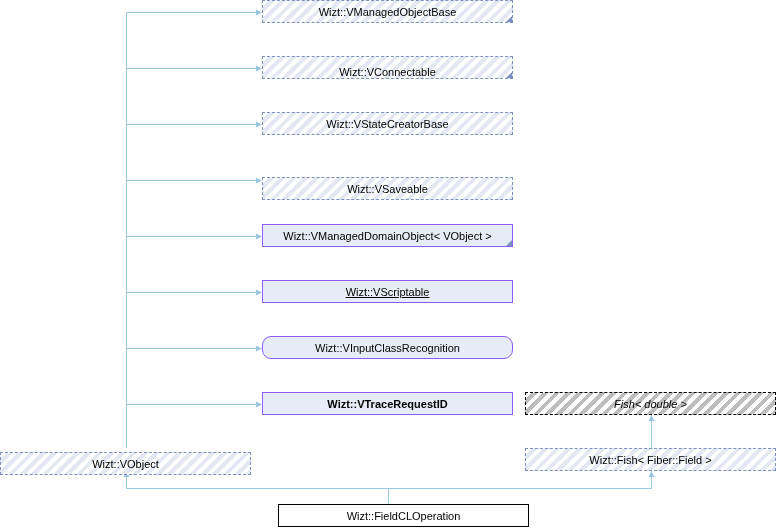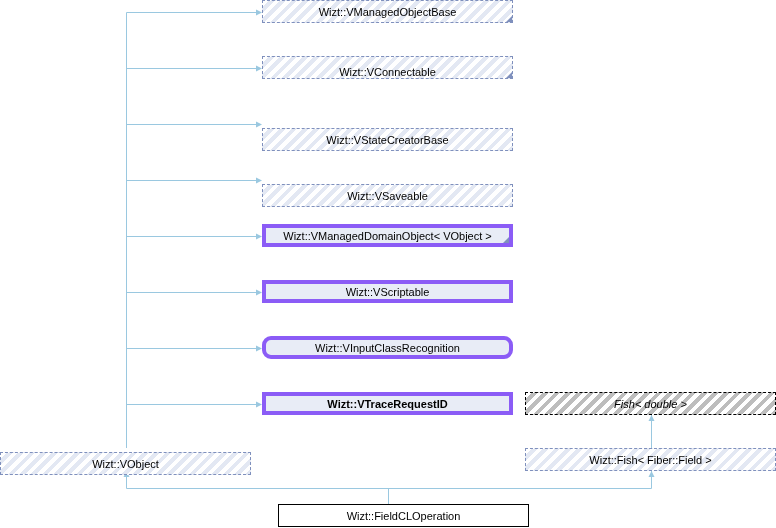--- a/index.html
+++ b/index.html
@@ -2,21 +2,21 @@
 <html><head>
 <meta charset="utf-8">
 <style>
   html, body { margin:0; padding:0; background:#ffffff; }
   body { width:776px; height:528px; position:relative; overflow:hidden;
          font-family:"Liberation Sans", "DejaVu Sans", sans-serif; font-size:11px; color:#000; }
   .node { position:absolute; width:251px; height:23px; box-sizing:border-box;
           display:flex; align-items:center; justify-content:center; white-space:nowrap; }
   .ext { border:1px dashed #7f90bd;
          background: repeating-linear-gradient(135deg, #ffffff 0px, #ffffff 4px, #e3e8f3 4px, #e3e8f3 8px); }
-  .solid { border:4px solid #8b5cf6; background:#e8ecf6; }
+  .solid { border:1px solid #8b5cf6; background:#e8ecf6; }
   .gray { border:1px dashed #000;
           background: repeating-linear-gradient(135deg, #ffffff 0px, #ffffff 4px, #bdbdbd 4px, #bdbdbd 8px); font-style: italic; }
   .main { border:1px solid #000; background:#ffffff; }
   .corner::after { content:""; position:absolute; right:0; bottom:0; width:0; height:0;
          border-left:6px solid transparent; border-bottom:6px solid #7f90bd; }
   .label { background:transparent; }
   svg.edges { position:absolute; left:0; top:0; }
 </style>
 </head>
 <body>
@@ -52,30 +52,30 @@
       <polygon points="651.5,471 648.5,477 654.5,477"></polygon>
     </g>
 </svg>
 
 <div class="node ext corner" id="n-vmanagedobjectbase" style="left:262px; top:0px;">
   <span class="label">Wizt::VManagedObjectBase</span>
 </div>
 <div class="node ext corner" id="n-vconnectable" style="left:262px; top:56px;align-items:flex-end;">
   <span class="label">Wizt::VConnectable</span>
 </div>
-<div class="node ext" id="n-vstatecreatorbase" style="left:262px; top:128px;">
+<div class="node ext" id="n-vstatecreatorbase" style="left:262px; top:112px;">
   <span class="label">Wizt::VStateCreatorBase</span>
 </div>
-<div class="node ext" id="n-vsaveable" style="left:262px; top:184px;">
+<div class="node ext" id="n-vsaveable" style="left:262px; top:177px;">
   <span class="label">Wizt::VSaveable</span>
 </div>
 <div class="node solid corner" id="n-vmanageddomainobject" style="left:262px; top:224px;">
   <span class="label">Wizt::VManagedDomainObject&lt; VObject &gt;</span>
 </div>
-<div class="node solid" id="n-vscriptable" style="left:262px; top:280px;">
+<div class="node solid" id="n-vscriptable" style="left:262px; top:280px;text-decoration:underline;">
   <span class="label">Wizt::VScriptable</span>
 </div>
 <div class="node solid" id="n-vinputclassrecognition" style="left:262px; top:336px;border-radius:9px;">
   <span class="label">Wizt::VInputClassRecognition</span>
 </div>
 <div class="node solid" id="n-vtracerequestid" style="left:262px; top:392px;font-weight:bold;">
   <span class="label">Wizt::VTraceRequestID</span>
 </div>
 <div class="node gray" id="n-fish-double" style="left:525px; top:392px;">
   <span class="label">Fish&lt; double &gt;</span>

